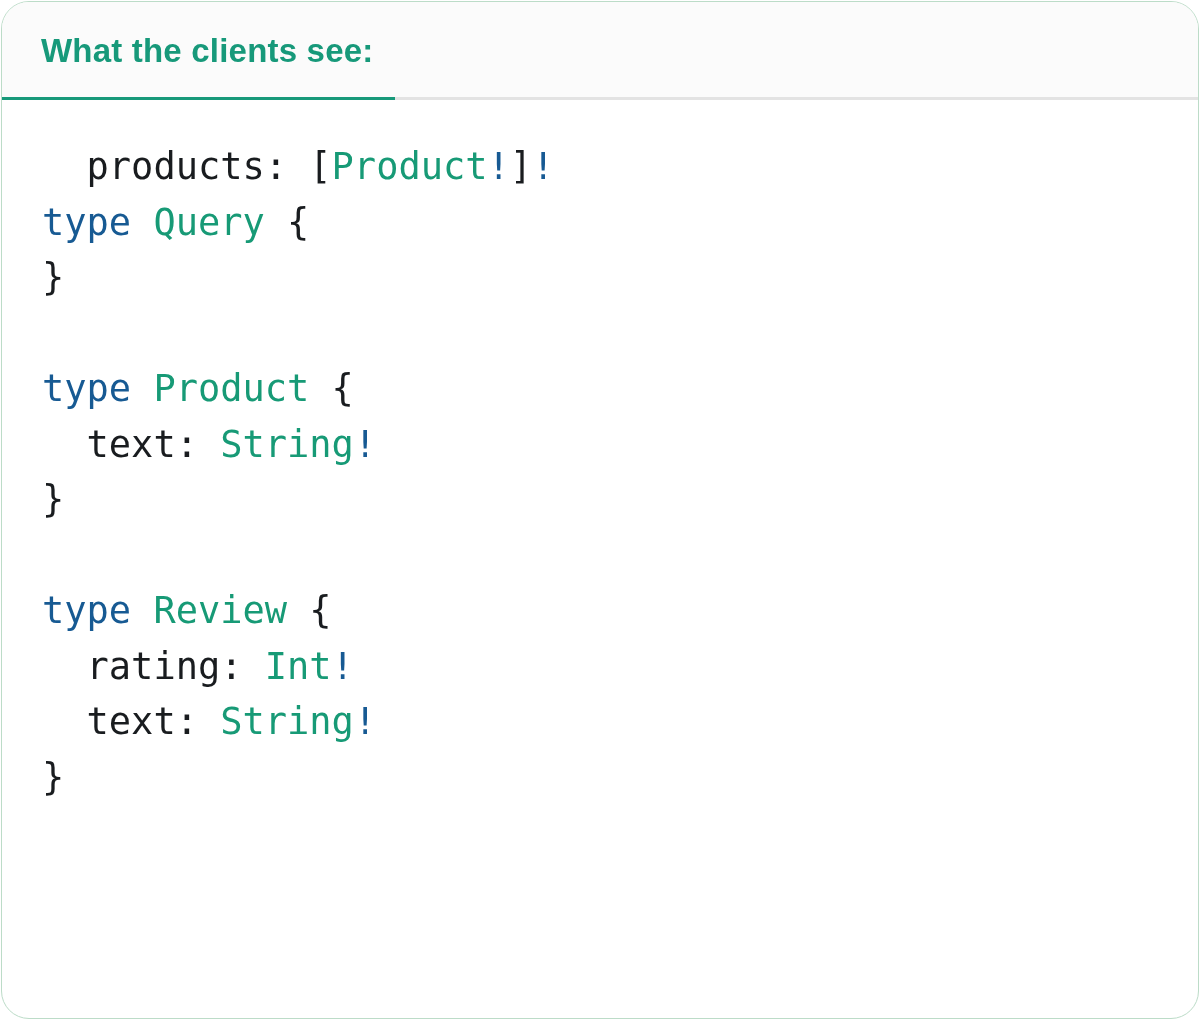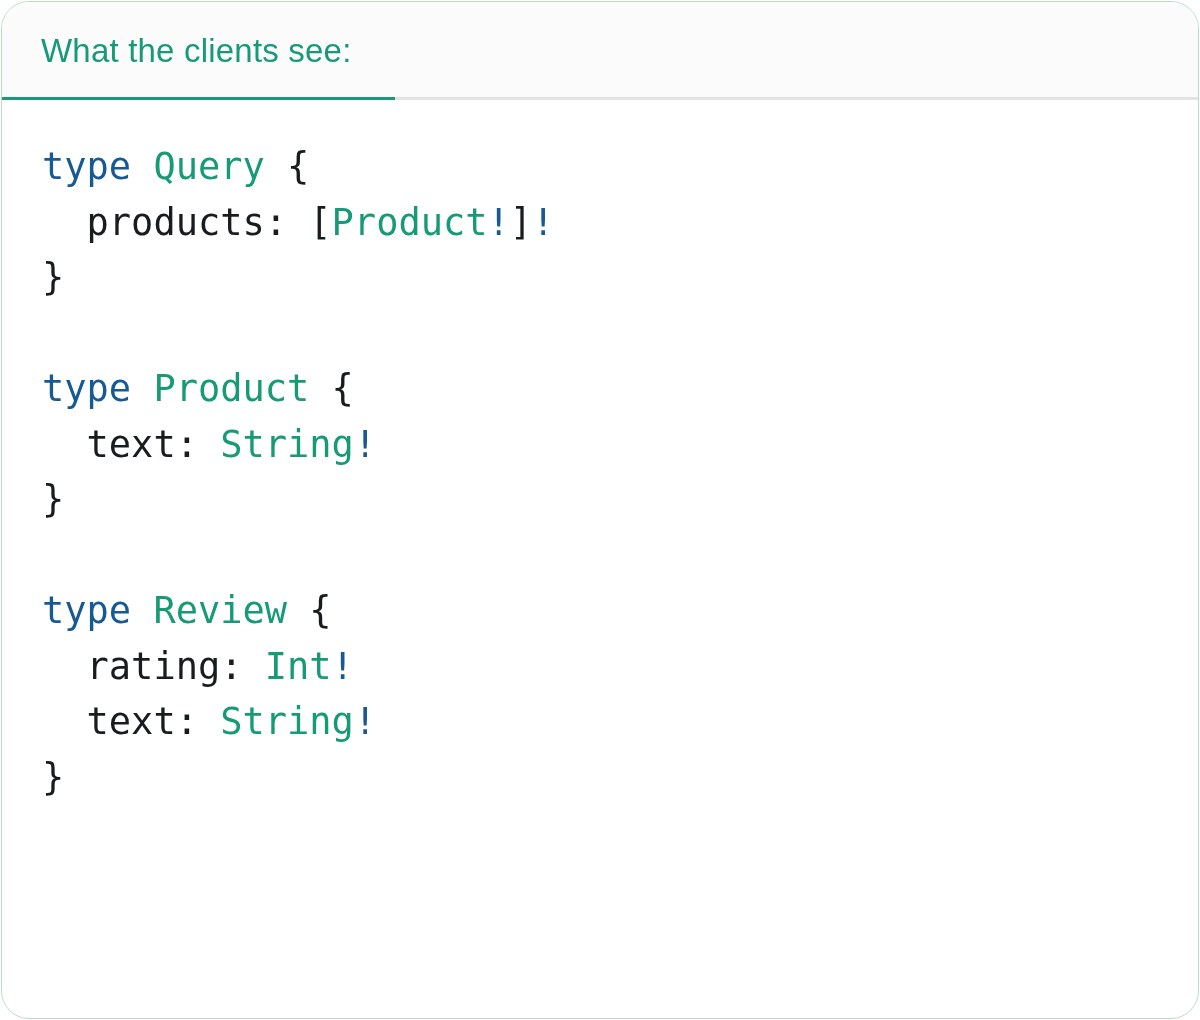--- a/index.html
+++ b/index.html
@@ -35,21 +35,21 @@
     left:0; top:0; bottom:0;
     width:393px;
     display:flex;
     align-items:center;
     padding-left:39px;
     cursor:pointer;
   }
   .tab-label{
     color:var(--accent-teal);
     font-size:33px;
-    font-weight:400;
+    font-weight:700;
     letter-spacing:0.2px;
     white-space:nowrap;
   }
   .tab-track{
     position:absolute;
     left:0; right:0; bottom:0;
     height:3.5px;
     background:var(--tab-track-gray);
   }
   .tab-indicator{
@@ -82,22 +82,22 @@
 <div class="card">
   <div class="tabbar">
     <div class="tab">
       <span class="tab-label">What the clients see:</span>
     </div>
     <div class="tab-track"></div>
     <div class="tab-indicator"></div>
   </div>
 
   <div class="code" id="code-block">
+      <div class="code-line"><span class="tok-plain">  products: [</span><span class="tok-type">Product</span><span class="tok-bang">!</span><span class="tok-plain">]</span><span class="tok-bang">!</span></div>
       <div class="code-line"><span class="tok-keyword">type</span><span class="tok-plain"> </span><span class="tok-type">Query</span><span class="tok-plain"> {</span></div>
-      <div class="code-line"><span class="tok-plain">  products: [</span><span class="tok-type">Product</span><span class="tok-bang">!</span><span class="tok-plain">]</span><span class="tok-bang">!</span></div>
       <div class="code-line"><span class="tok-plain">}</span></div>
       <div class="code-line">&nbsp;</div>
       <div class="code-line"><span class="tok-keyword">type</span><span class="tok-plain"> </span><span class="tok-type">Product</span><span class="tok-plain"> {</span></div>
       <div class="code-line"><span class="tok-plain">  text: </span><span class="tok-type">String</span><span class="tok-bang">!</span></div>
       <div class="code-line"><span class="tok-plain">}</span></div>
       <div class="code-line">&nbsp;</div>
       <div class="code-line"><span class="tok-keyword">type</span><span class="tok-plain"> </span><span class="tok-type">Review</span><span class="tok-plain"> {</span></div>
       <div class="code-line"><span class="tok-plain">  rating: </span><span class="tok-type">Int</span><span class="tok-bang">!</span></div>
       <div class="code-line"><span class="tok-plain">  text: </span><span class="tok-type">String</span><span class="tok-bang">!</span></div>
       <div class="code-line"><span class="tok-plain">}</span></div>

